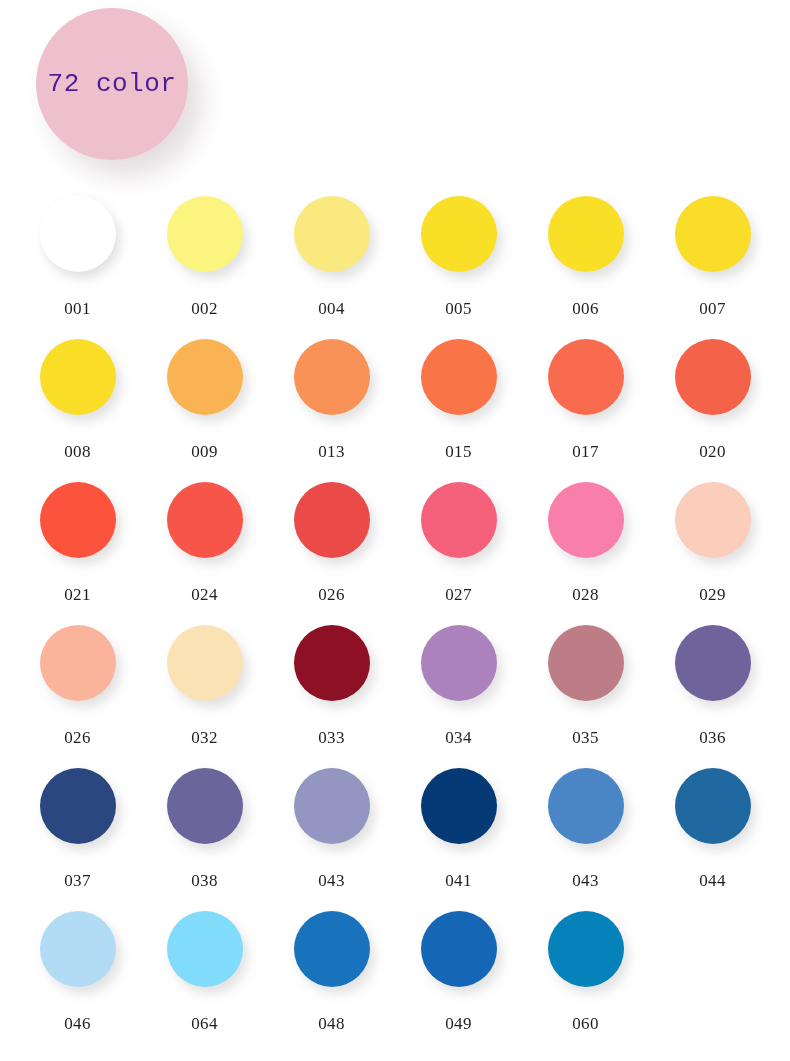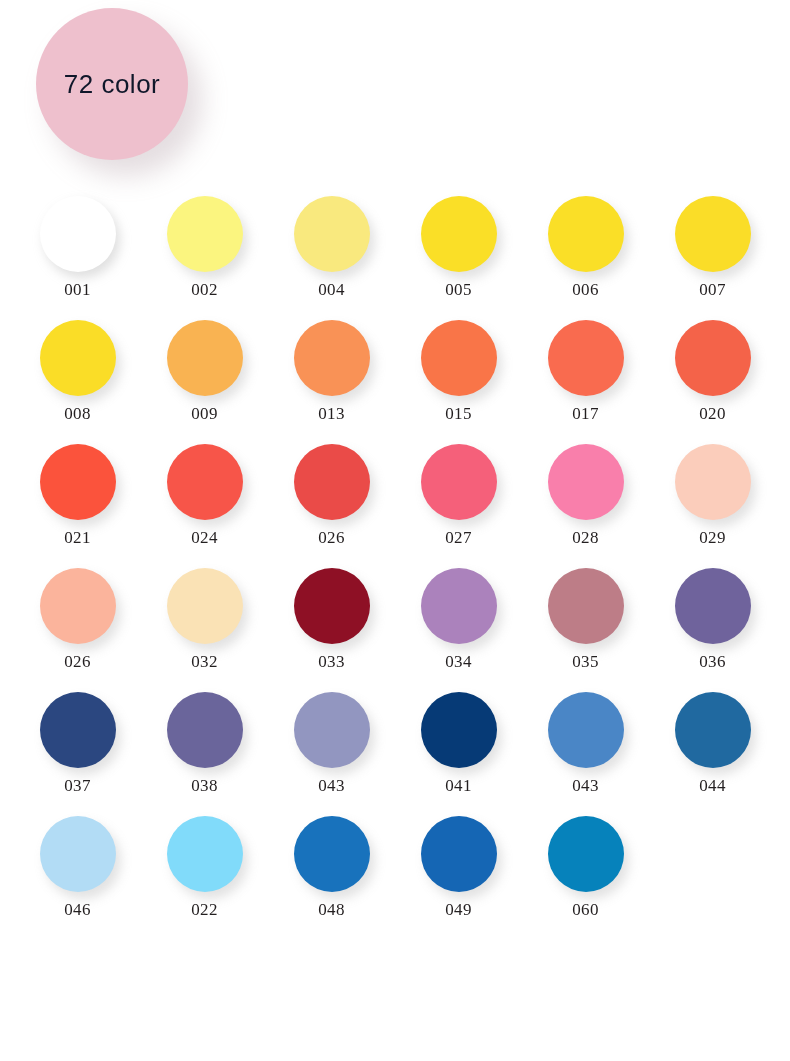--- a/index.html
+++ b/index.html
@@ -70,35 +70,35 @@
     width: 76px;
     height: 76px;
     border-radius: 50%;
     box-shadow: 5px 7px 11px rgba(160,160,160,0.30);
   }
   .swatch-dot.is-white {
     box-shadow: 4px 6px 11px rgba(170,170,170,0.38);
   }
 
   .swatch-label {
-    margin-top: 9px;
+    margin-top: 28px;
     font-family: "Liberation Serif", serif;
     font-size: 17px;
     color: #231f20;
     letter-spacing: 0.4px;
     line-height: 1;
   }
 </style>
 </head>
 <body>
 
 <div id="palette-page">
 
   <div id="header-badge" style="background: rgb(238, 192, 205);">
-    <span class="badge-label" style="color: #0f172a;">72 color</span>
+    <span class="badge-label" style="color: #4c1d95; font-family: Liberation Mono, monospace;">72 color</span>
   </div>
 
   <div id="swatch-grid">
       <div class="swatch-cell">
         <div class="swatch-dot is-white" style="background: rgb(255, 255, 255);"></div>
         <div class="swatch-label">001</div>
       </div>
       <div class="swatch-cell">
         <div class="swatch-dot" style="background: rgb(251, 245, 127);"></div>
         <div class="swatch-label">002</div>
@@ -214,21 +214,21 @@
       <div class="swatch-cell">
         <div class="swatch-dot" style="background: rgb(32, 105, 160);"></div>
         <div class="swatch-label">044</div>
       </div>
       <div class="swatch-cell">
         <div class="swatch-dot" style="background: rgb(178, 220, 245);"></div>
         <div class="swatch-label">046</div>
       </div>
       <div class="swatch-cell">
         <div class="swatch-dot" style="background: rgb(129, 219, 250);"></div>
-        <div class="swatch-label">022</div>
+        <div class="swatch-label">064</div>
       </div>
       <div class="swatch-cell">
         <div class="swatch-dot" style="background: rgb(24, 114, 188);"></div>
         <div class="swatch-label">048</div>
       </div>
       <div class="swatch-cell">
         <div class="swatch-dot" style="background: rgb(21, 102, 180);"></div>
         <div class="swatch-label">049</div>
       </div>
       <div class="swatch-cell">

